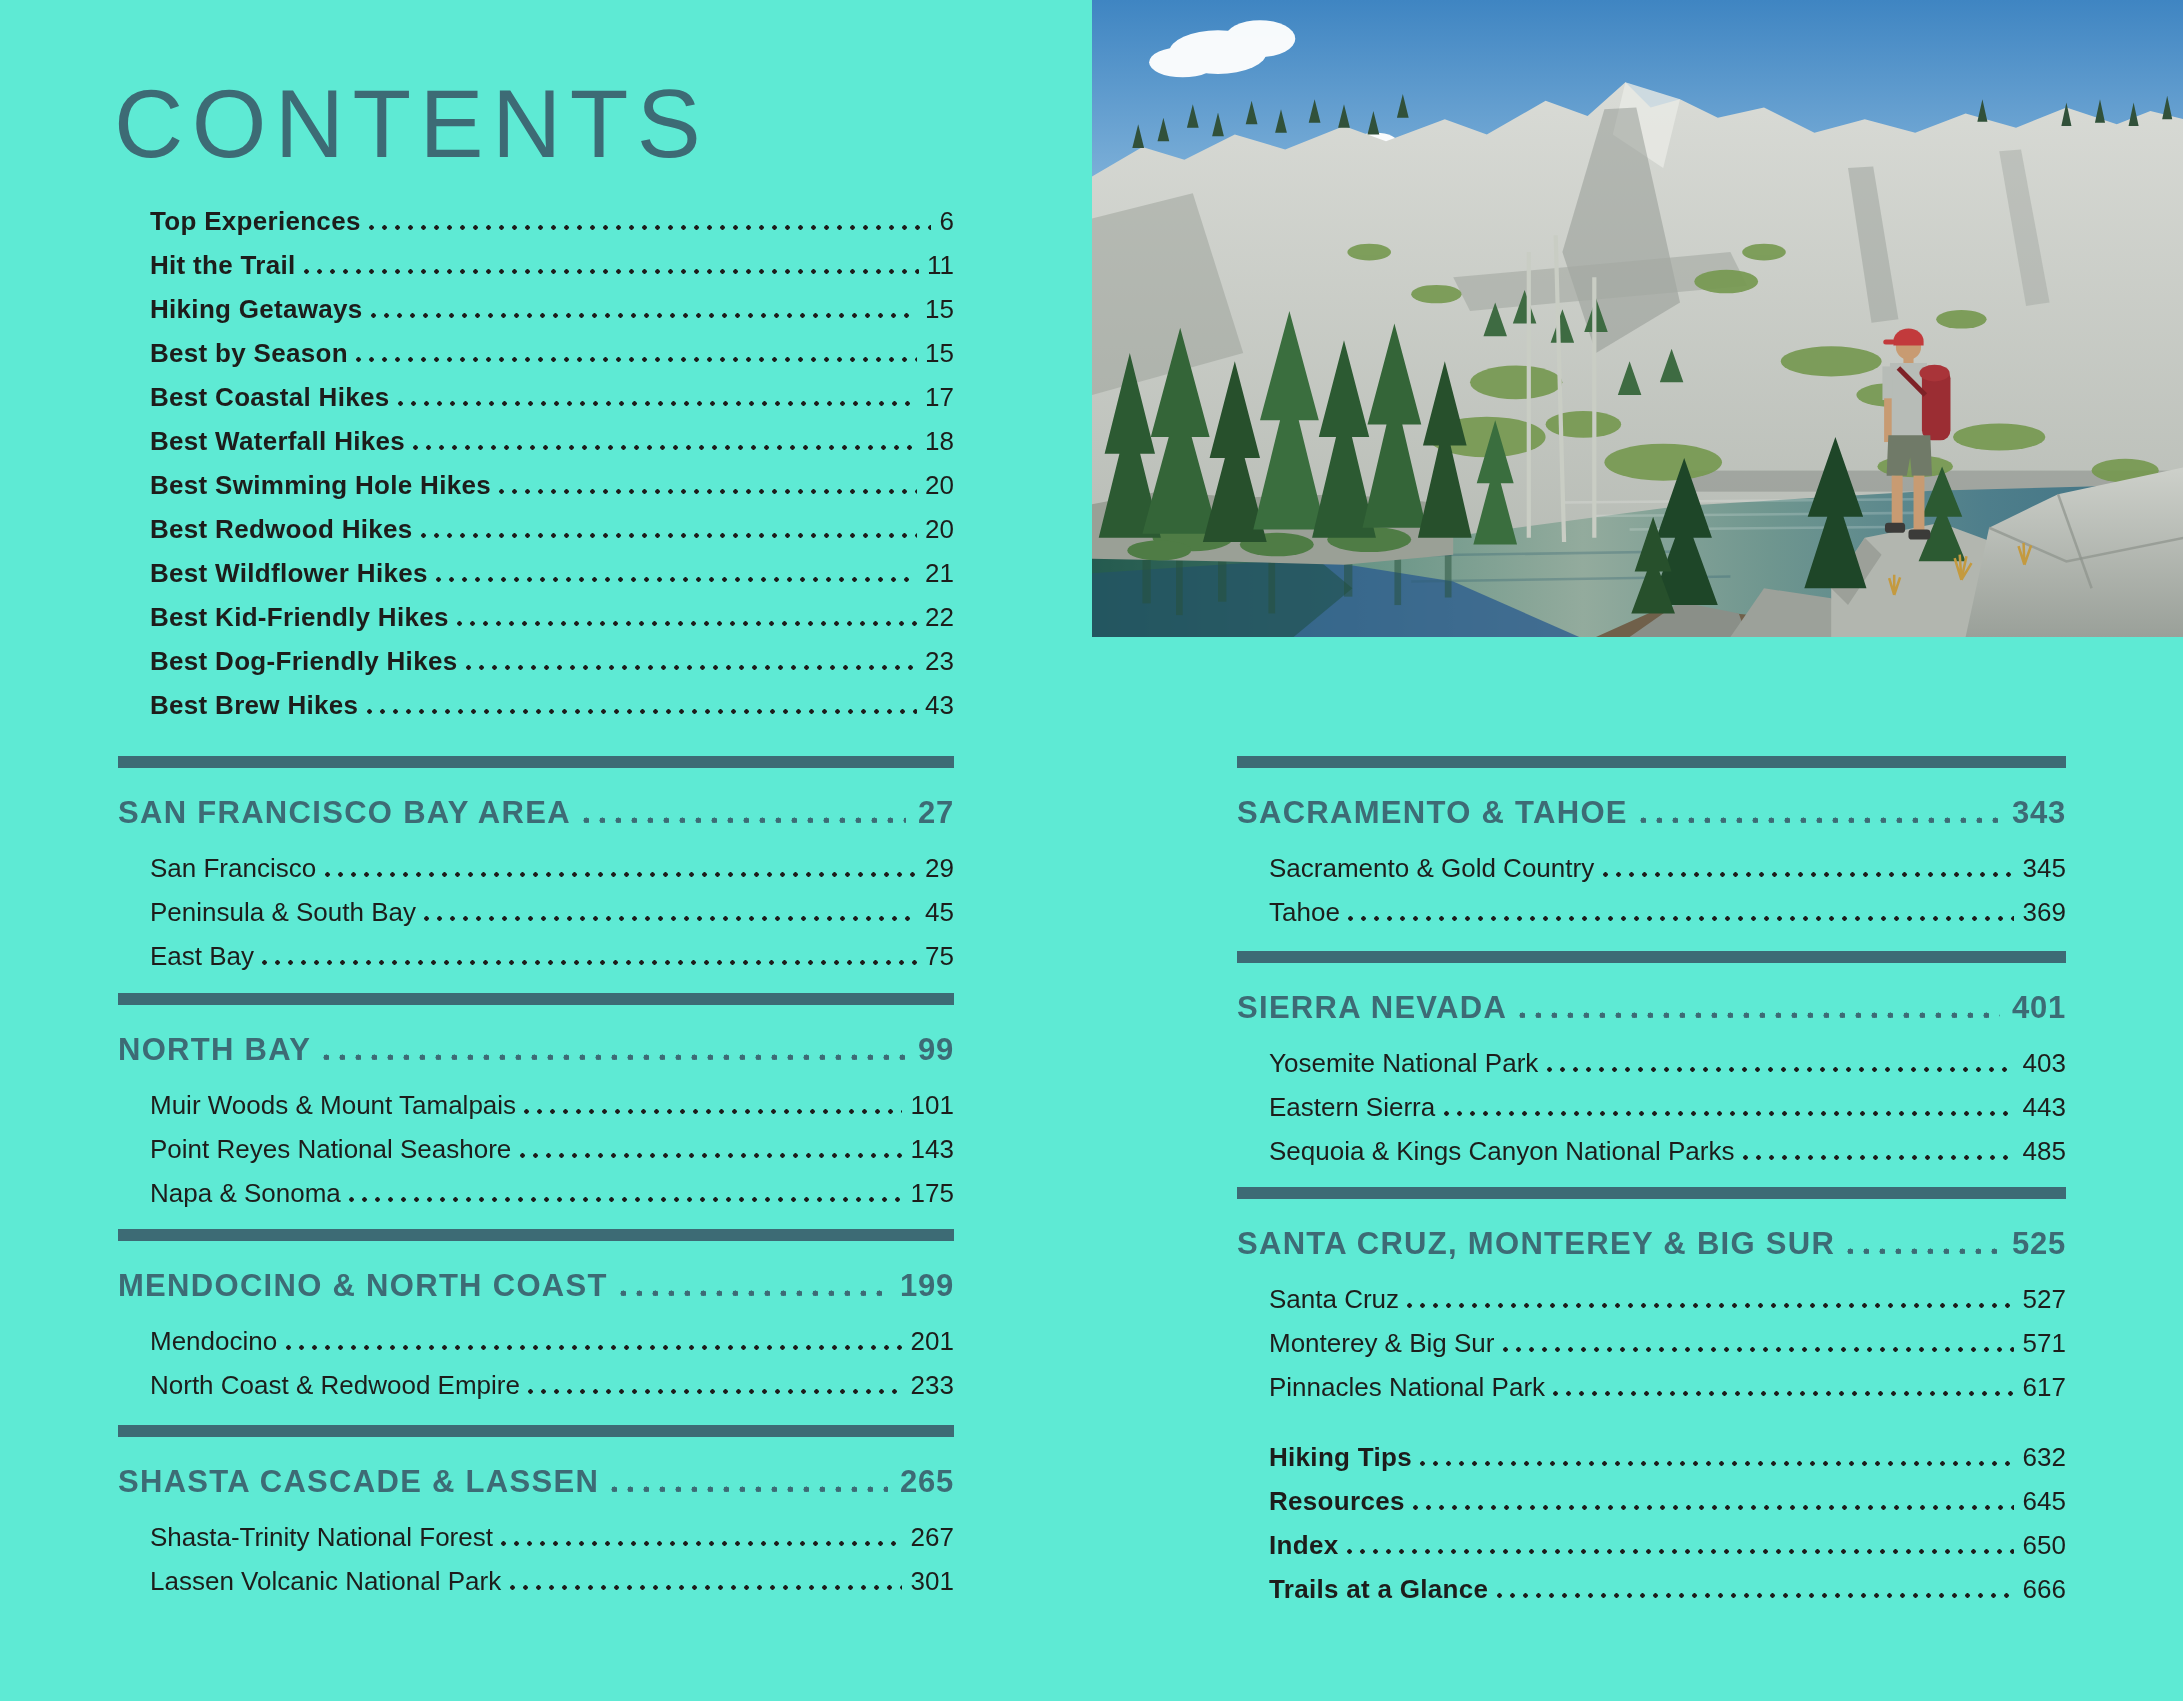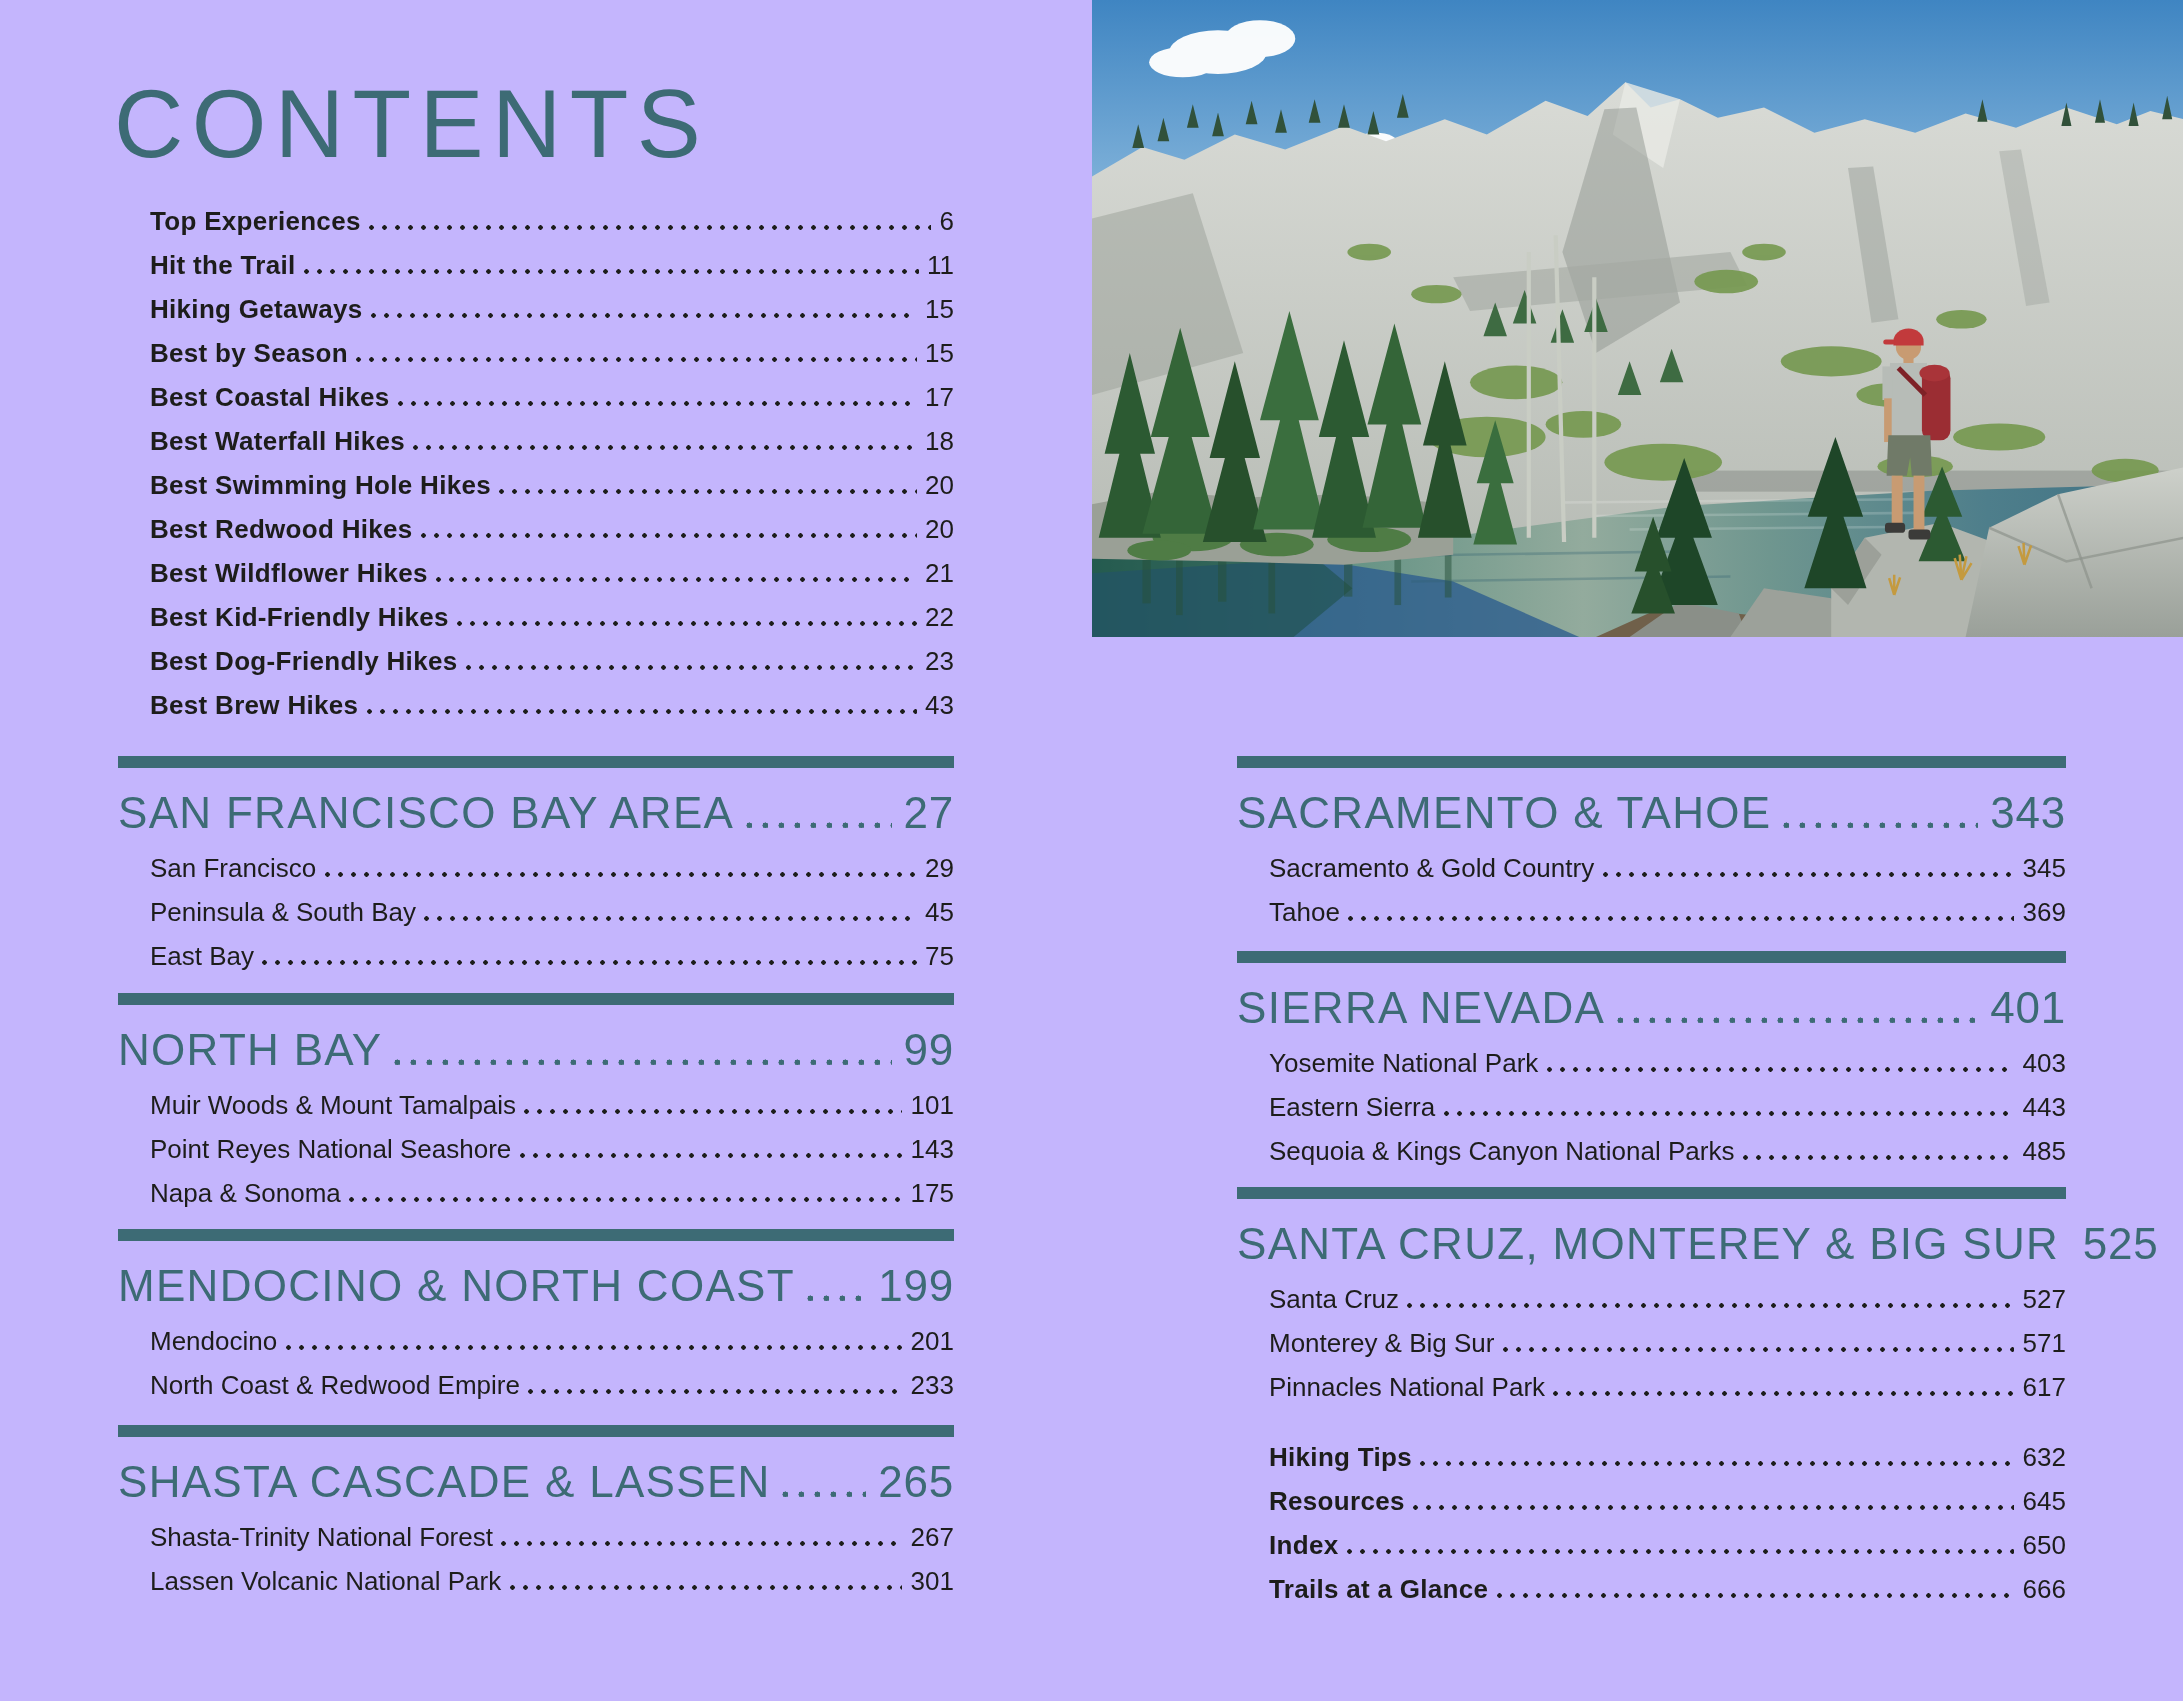--- a/index.html
+++ b/index.html
@@ -1,34 +1,34 @@
 <!DOCTYPE html>
 <html style="font-size:13.4px"><head>
 <meta charset="utf-8">
 <style>
   html,body{margin:0;padding:0;background:#ffffff;}
-  .page{position:relative;width:2183px;height:1701px;background:#c4b5fd;overflow:hidden;
+  .page{position:relative;width:2183px;height:1701px;background:#5eead4;overflow:hidden;
         font-family:"Liberation Sans",sans-serif;color:#1d1d1b;}
   .title{position:absolute;left:114px;top:71px;margin:0;font-size:96px;font-weight:400;
          letter-spacing:8.4px;line-height:1.1;color:#3d6b75;}
   .block{position:absolute;width:836px;}
   .block.left{left:118px;}
   .block.right{left:1237px;width:829px;}
   
   .row{display:flex;align-items:baseline;font-size:26px;line-height:27px;margin-bottom:17px;margin-left:32px;}
   .row .lbl{white-space:nowrap;}
   .row.bold .lbl{font-weight:700;letter-spacing:0.3px;}
   .row .pg{white-space:nowrap;}
   .dots{flex:1;align-self:baseline;height:5px;margin:0 8.4px 1.7px 8.4px;
         background-image:radial-gradient(circle at 2.5px 2.5px,#1d1d1b 2.1px,transparent 2.4px);
         background-size:13px 5px;background-repeat:repeat-x;background-position:left bottom;}
   
   .bar{height:11.8px;background:#3d6b75;}
-  .srow{display:flex;align-items:baseline;font-size:44px;line-height:44px;color:#3d6b75;
-        letter-spacing:1.3px;margin:23.5px 0 20px 0;font-weight:400;}
+  .srow{display:flex;align-items:baseline;font-size:31px;line-height:44px;color:#3d6b75;
+        letter-spacing:1.3px;margin:23.5px 0 20px 0;font-weight:700;}
   .srow .stitle{white-space:nowrap;}
   .srow .pg{white-space:nowrap;letter-spacing:0.8px;}
   .sdots{flex:1;align-self:baseline;height:6.7px;margin:0 11.8px 5px 11.8px;
         background-image:radial-gradient(circle at 3.4px 3.4px,#3d6b75 2.8px,transparent 3.1px);
         background-size:16px 6.7px;background-repeat:repeat-x;background-position:left bottom;}
   .photo{position:absolute;left:1092px;top:0;width:1092px;height:637px;overflow:hidden;}
   .photo svg{display:block;width:100%;height:100%;}
 </style>
 </head>
 <body>

